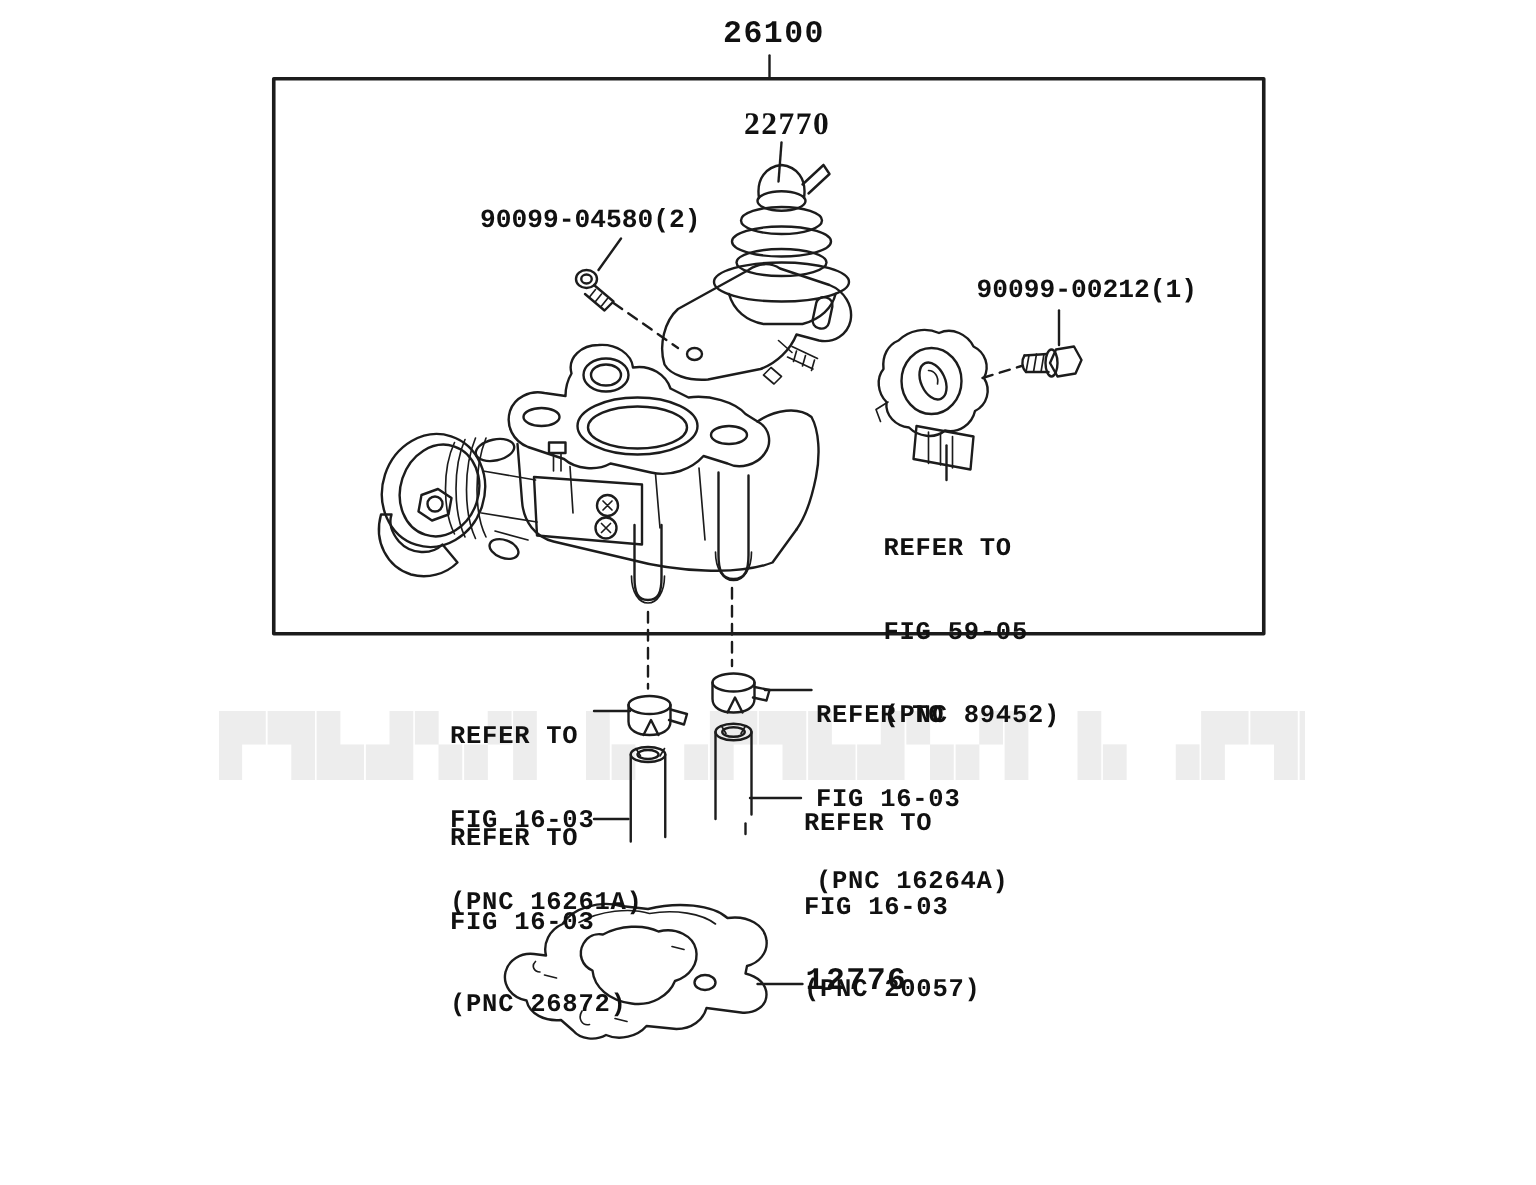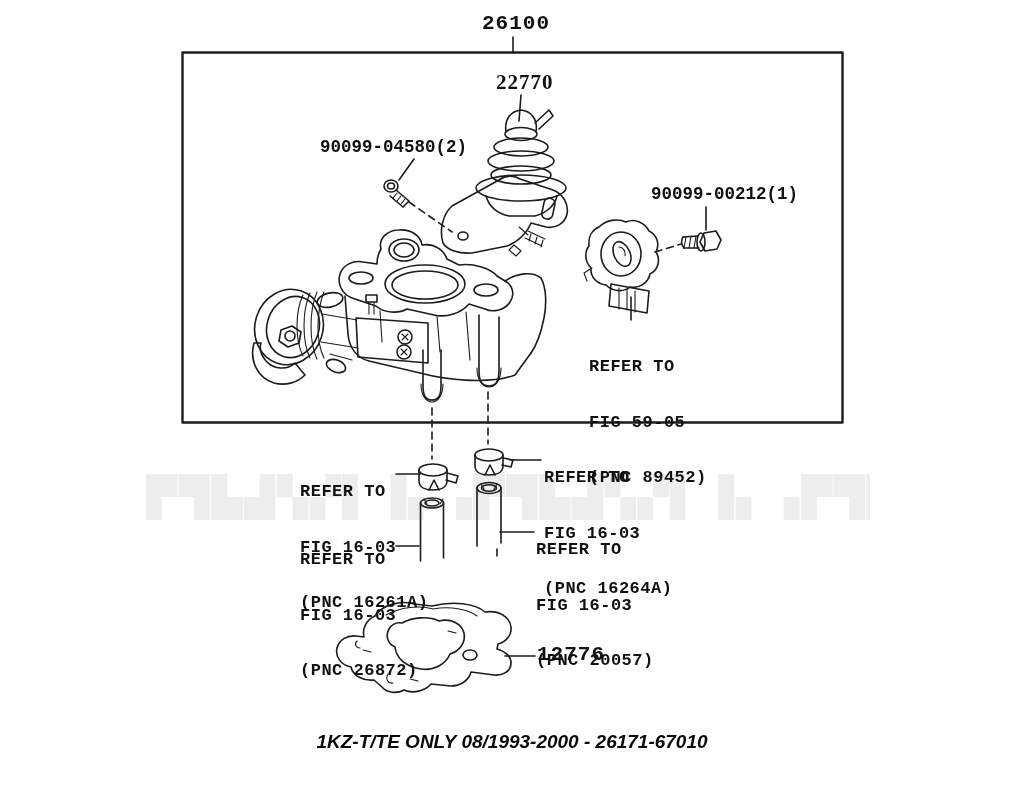--- a/index.html
+++ b/index.html
@@ -205,15 +205,14 @@
   </div>
 
   <div class="lbl ref" style="left:536px;top:504px;">
     <div>REFER TO</div>
     <div>FIG 16-03</div>
     <div>(PNC 20057)</div>
   </div>
 
   <div class="lbl pn" style="left:537px;top:643px;">12776</div>
 
-  <div class="caption">1KZ-T/TE ONLY 08/1993-2000 - 26171-67010</div>
 
 </div>
 
 </body></html>

